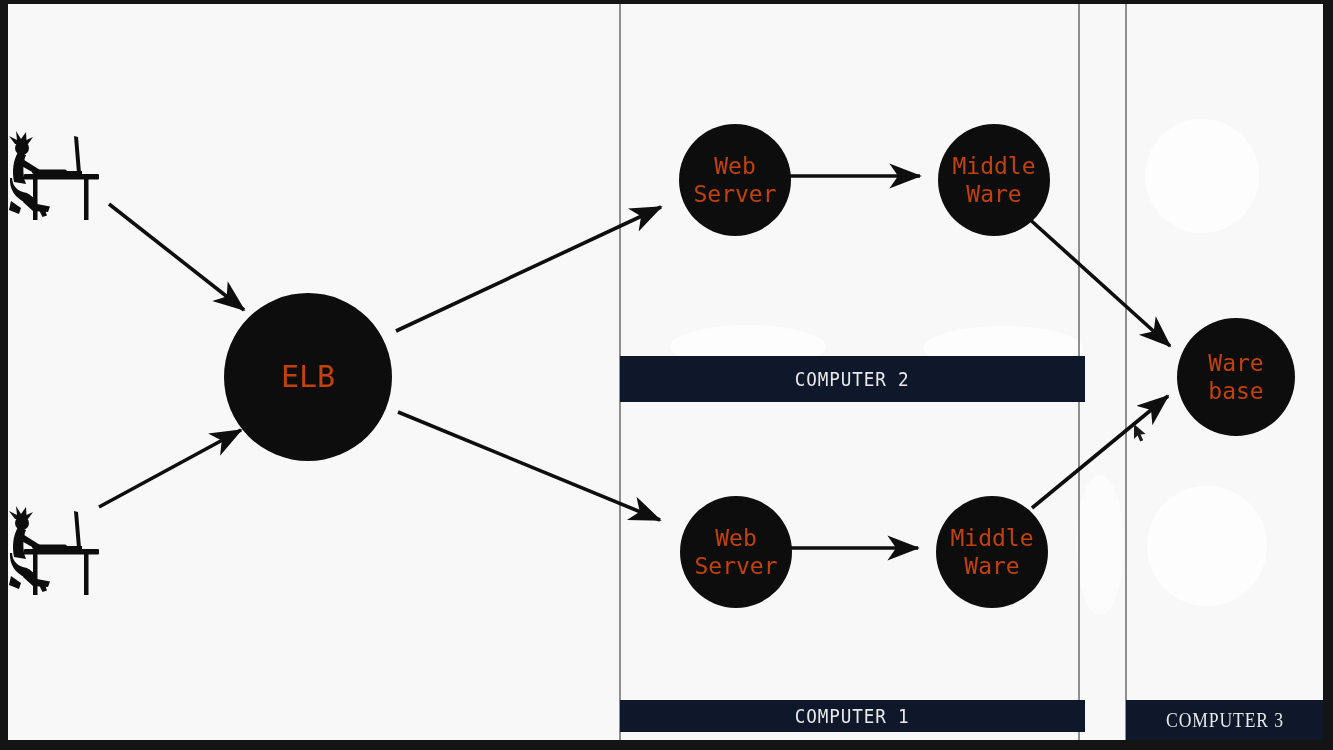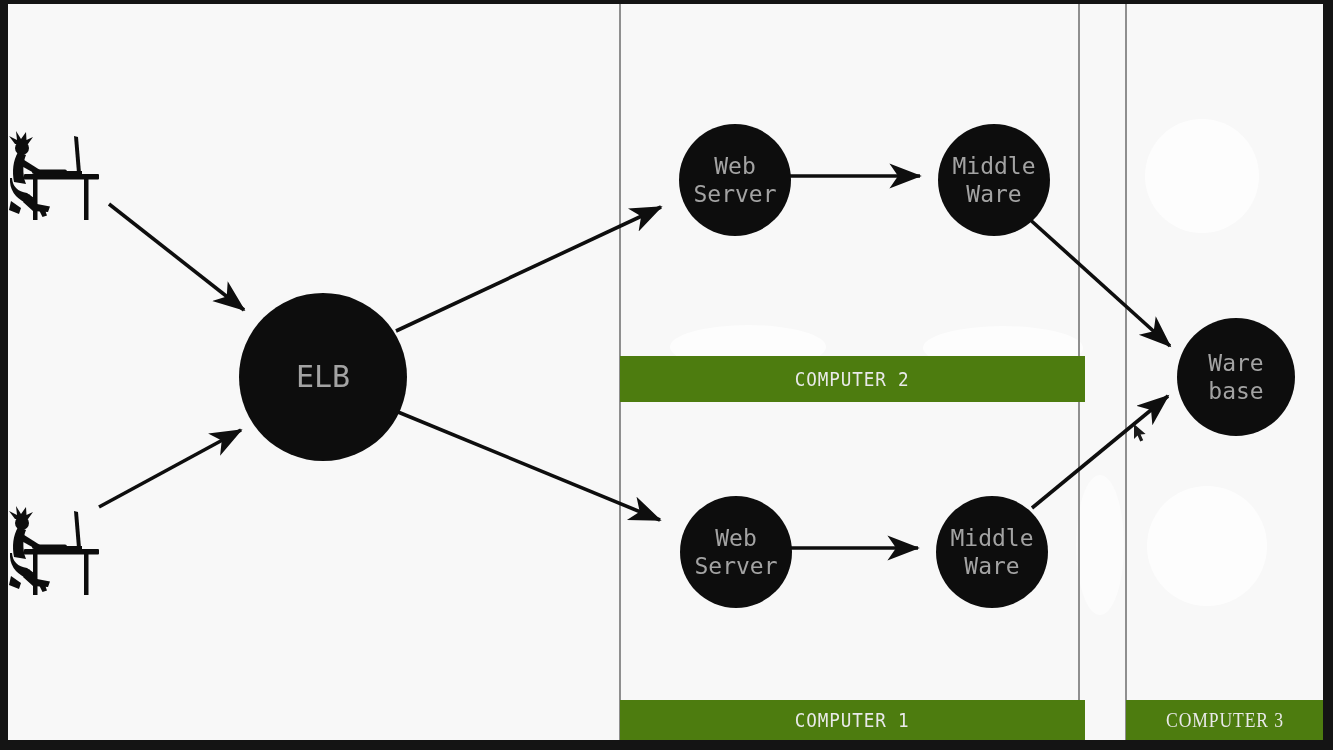--- a/index.html
+++ b/index.html
@@ -15,47 +15,47 @@
     width: 1315px; height: 736px;
     background: #f8f8f8;
     overflow: hidden;
   }
   .svg-layer { position: absolute; left: 0; top: 0; z-index: 2; }
 
   .node {
     position: absolute;
     background: #0d0d0d;
     border-radius: 50%;
-    color: #a3a3a3;
+    color: #c2410c;
     display: flex; align-items: center; justify-content: center;
     text-align: center;
     white-space: pre-line;
     z-index: 3;
     line-height: 1.22;
   }
-  .node-elb   { left: 231px; top: 289px; width: 168px; height: 168px; font-size: 30px; }
+  .node-elb   { left: 216px; top: 289px; width: 168px; height: 168px; font-size: 30px; }
   .node-sm    { width: 112px; height: 112px; font-size: 23px; }
   .node-ws-top { left: 671px; top: 120px; }
   .node-mw-top { left: 930px; top: 120px; }
   .node-ws-bot { left: 672px; top: 492px; }
   .node-mw-bot { left: 928px; top: 492px; }
   .node-db     { left: 1169px; top: 314px; width: 118px; height: 118px; font-size: 23px; }
 
   .zone-bar {
     position: absolute;
-    background: #4d7c0f;
+    background: #0f172a;
     color: #e9e9e9;
     display: flex; align-items: center; justify-content: center;
     font-size: 20px;
     letter-spacing: 1px;
     z-index: 3;
   }
   .zone-bar span { display: inline-block; transform: scaleX(0.88); }
   .bar-c2 { left: 612px; top: 352px; width: 465px; height: 46px; }
-  .bar-c1 { left: 612px; top: 696px; width: 465px; height: 40px; text-align: center; }
+  .bar-c1 { left: 612px; top: 696px; width: 465px; height: 32px; text-align: center; }
   .bar-c3 { left: 1118px; top: 696px; width: 197px; height: 40px; font-family: Liberation Serif, serif; }
 </style>
 </head>
 <body>
 
 <div class="stage">
   <div class="slide">
 
     <svg class="svg-layer" width="1315" height="736" viewBox="8 4 1315 736">
       <defs>

